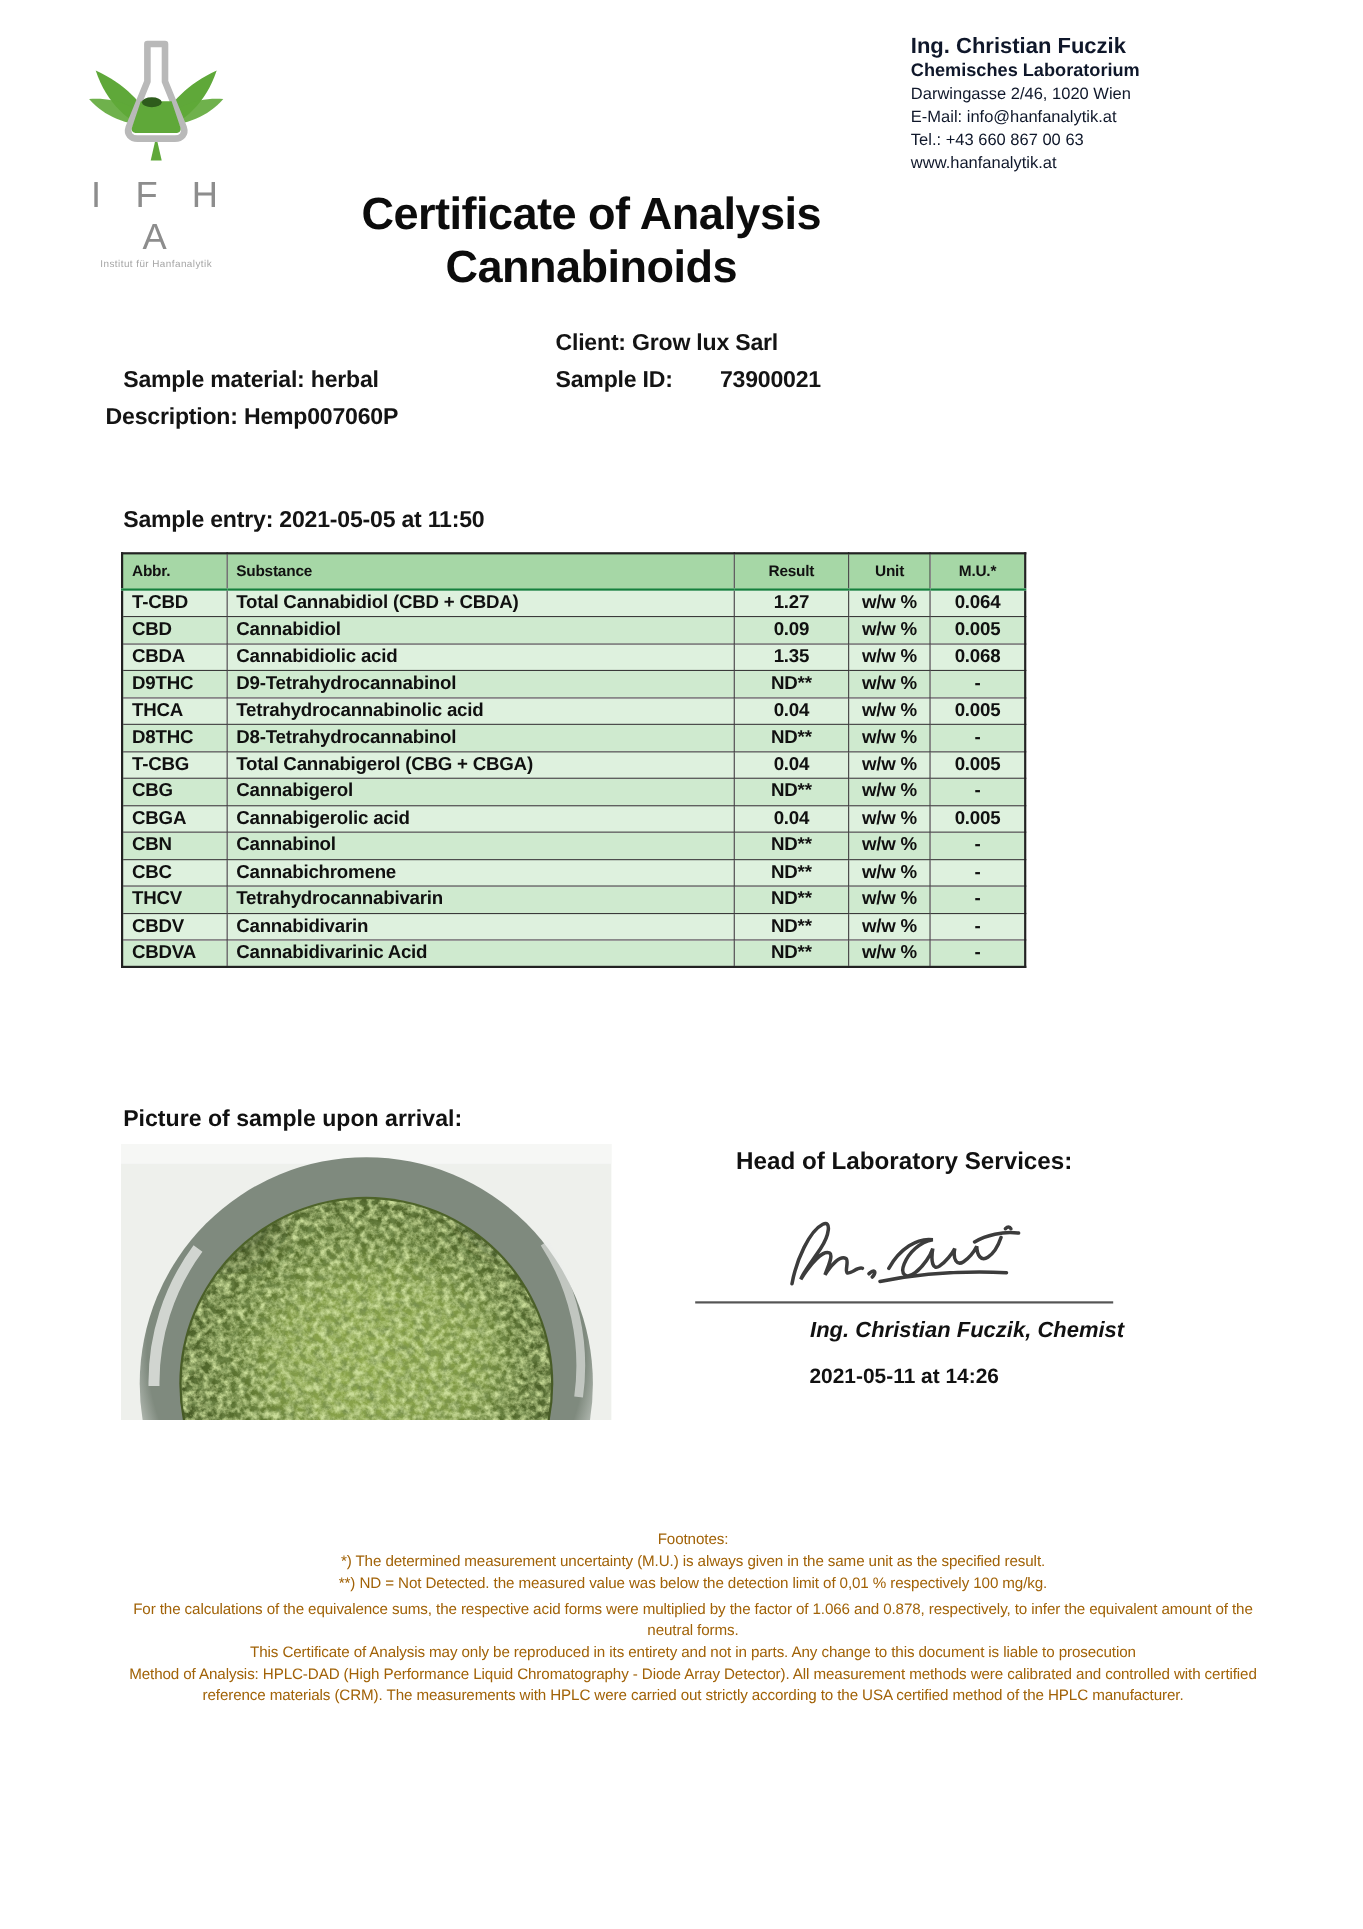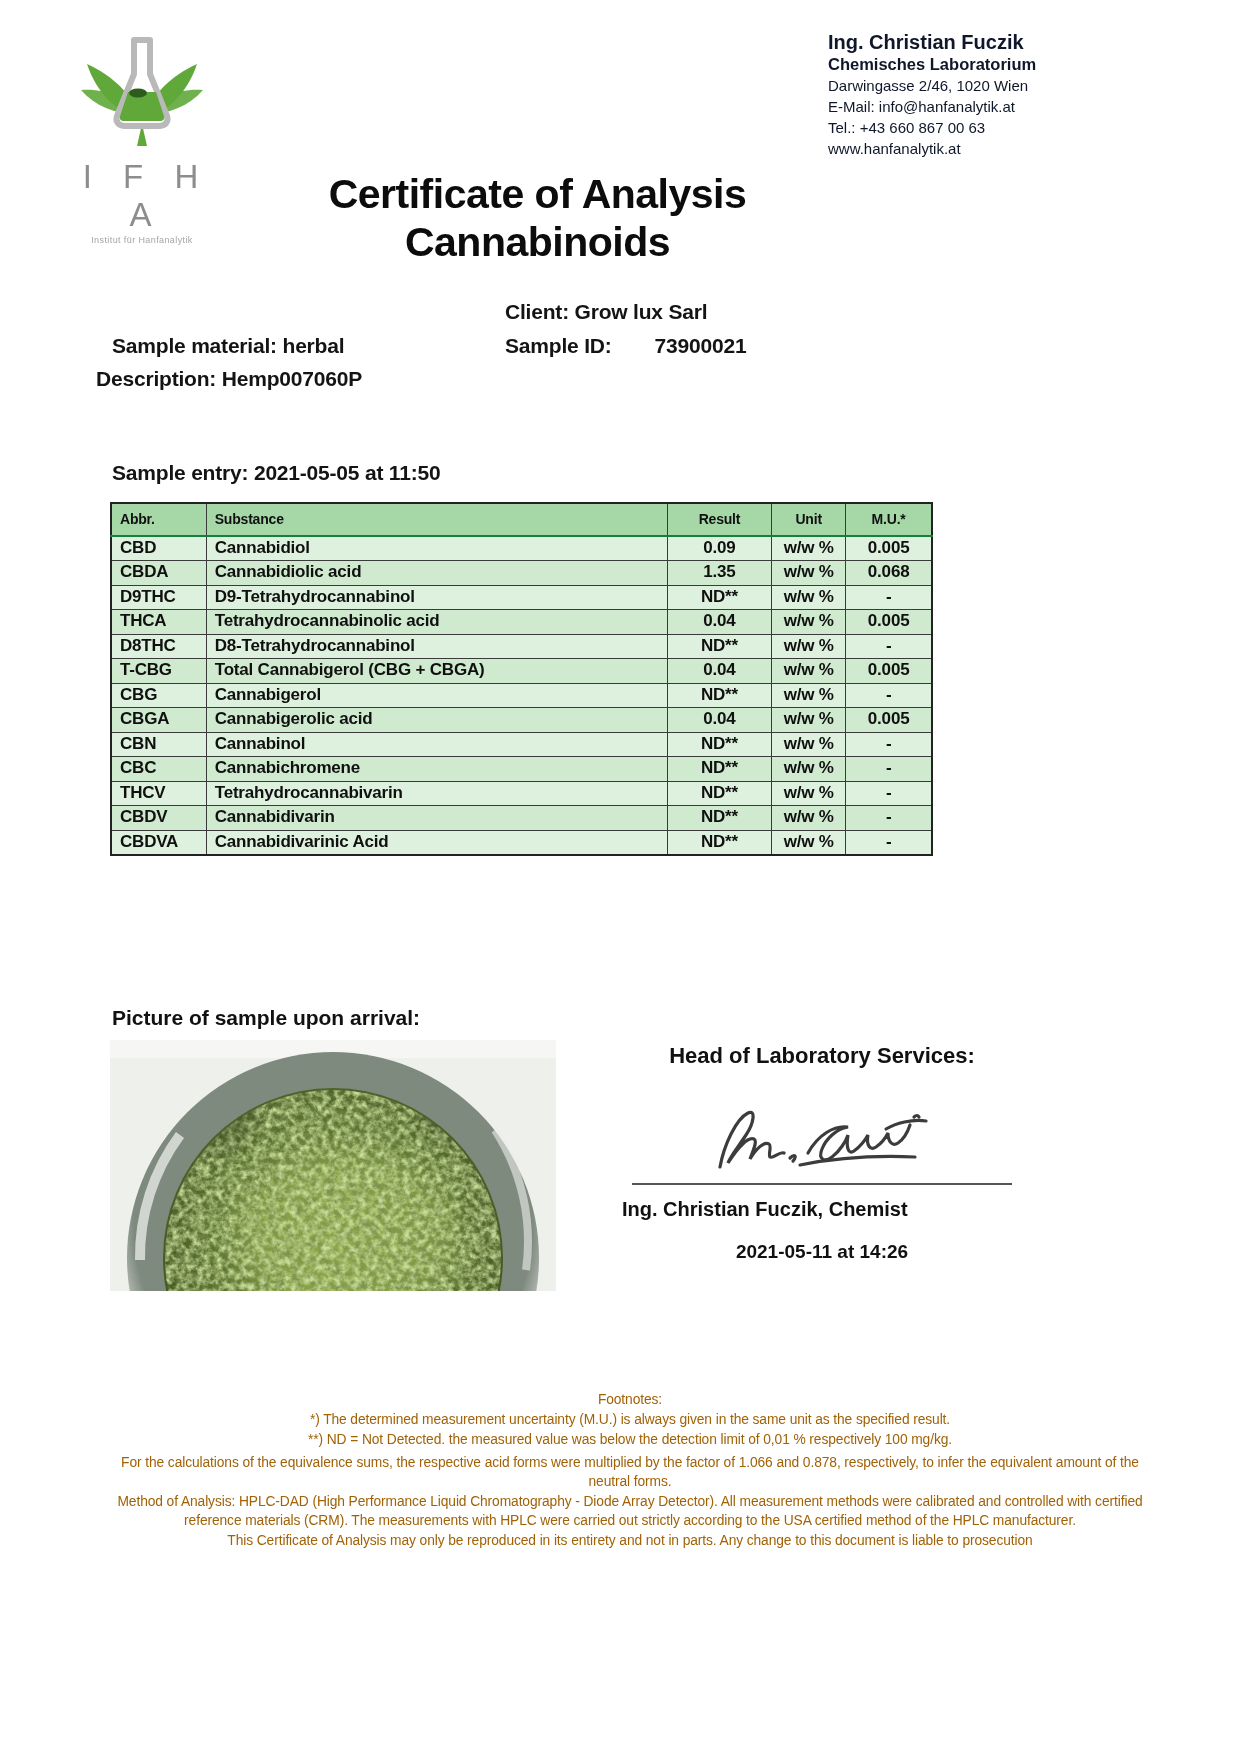--- a/index.html
+++ b/index.html
@@ -54,22 +54,22 @@
 
   
   .pic-label { position:absolute; left:112px; top:1006px; font-size:21px; font-weight:bold; }
   .sample-photo { position:absolute; left:110px; top:1040px; width:446px; height:251px; }
 
   
   .sig-head { position:absolute; left:622px; top:1043px; width:400px; text-align:center;
               font-size:22px; font-weight:bold; }
   .sig-img  { position:absolute; left:690px; top:1095px; width:260px; height:90px; }
   .sig-line { position:absolute; left:632px; top:1183px; width:380px; border-top:2px solid #555; }
-  .sig-name { position:absolute; left:622px; top:1198px; width:400px; text-align:left;
-              font-size:20px; font-weight:bold; }
+  .sig-name { position:absolute; left:622px; top:1198px; width:400px; text-align:right;
+              font-size:20px; font-weight:bold;font-style:italic; }
   .sig-fin  { position:absolute; left:622px; top:1239px; width:400px; text-align:center;
               font-size:19px; font-weight:bold; line-height:26px; }
 
   
   .footnotes { position:absolute; left:112px; top:1390px; width:1036px;
                font-size:13.8px; line-height:19px; color:#a16207; letter-spacing:-0.1px;text-align:center; }
   .footnotes p { margin:0 0 1px 0; }
   .footnotes p.gap { margin-top:4px; }
 </style>
 </head>
@@ -130,20 +130,27 @@
     <thead data-name="results-table-header">
       <tr data-name="header-row">
         <th data-name="col-header-abbr">Abbr.</th>
         <th data-name="col-header-substance">Substance</th>
         <th class="c-center" data-name="col-header-result">Result</th>
         <th class="c-center" data-name="col-header-unit">Unit</th>
         <th class="c-center" data-name="col-header-mu">M.U.*</th>
       </tr>
     </thead>
     <tbody data-name="results-table-body">
+        <tr data-name="table-row">
+          <td data-name="cell-abbr">T-CBD</td>
+          <td data-name="cell-substance">Total Cannabidiol (CBD + CBDA)</td>
+          <td class="c-center" data-name="cell-result">1.27</td>
+          <td class="c-center" data-name="cell-unit">w/w %</td>
+          <td class="c-center" data-name="cell-mu">0.064</td>
+        </tr>
         <tr data-name="table-row">
           <td data-name="cell-abbr">CBD</td>
           <td data-name="cell-substance">Cannabidiol</td>
           <td class="c-center" data-name="cell-result">0.09</td>
           <td class="c-center" data-name="cell-unit">w/w %</td>
           <td class="c-center" data-name="cell-mu">0.005</td>
         </tr>
         <tr data-name="table-row">
           <td data-name="cell-abbr">CBDA</td>
           <td data-name="cell-substance">Cannabidiolic acid</td>
@@ -289,17 +296,17 @@
   <div class="sig-name" data-name="signer-name">Ing. Christian Fuczik, Chemist</div>
   <div class="sig-fin" data-name="finalized-block">
     <div data-name="finalized-date">2021-05-11 at 14:26</div>
   </div>
 
   <div class="footnotes" data-name="footnotes">
     <p data-name="footnotes-title">Footnotes:</p>
     <p data-name="footnote-mu">*) The determined measurement uncertainty (M.U.) is always given in the same unit as the specified result.</p>
     <p data-name="footnote-nd">**) ND = Not Detected. the measured value was below the detection limit of 0,01 % respectively 100 mg/kg.</p>
     <p class="gap" data-name="footnote-equivalence">For the calculations of the equivalence sums, the respective acid forms were multiplied by the factor of 1.066 and 0.878, respectively, to infer the equivalent amount of the neutral forms.</p>
+    <p data-name="footnote-legal">This Certificate of Analysis may only be reproduced in its entirety and not in parts. Any change to this document is liable to prosecution</p>
     <p data-name="footnote-method">Method of Analysis: HPLC-DAD (High Performance Liquid Chromatography - Diode Array Detector). All measurement methods were calibrated and controlled with certified reference materials (CRM). The measurements with HPLC were carried out strictly according to the USA certified method of the HPLC manufacturer.</p>
-    <p data-name="footnote-legal">This Certificate of Analysis may only be reproduced in its entirety and not in parts. Any change to this document is liable to prosecution</p>
   </div>
 
 </div>
 
 </body></html>

